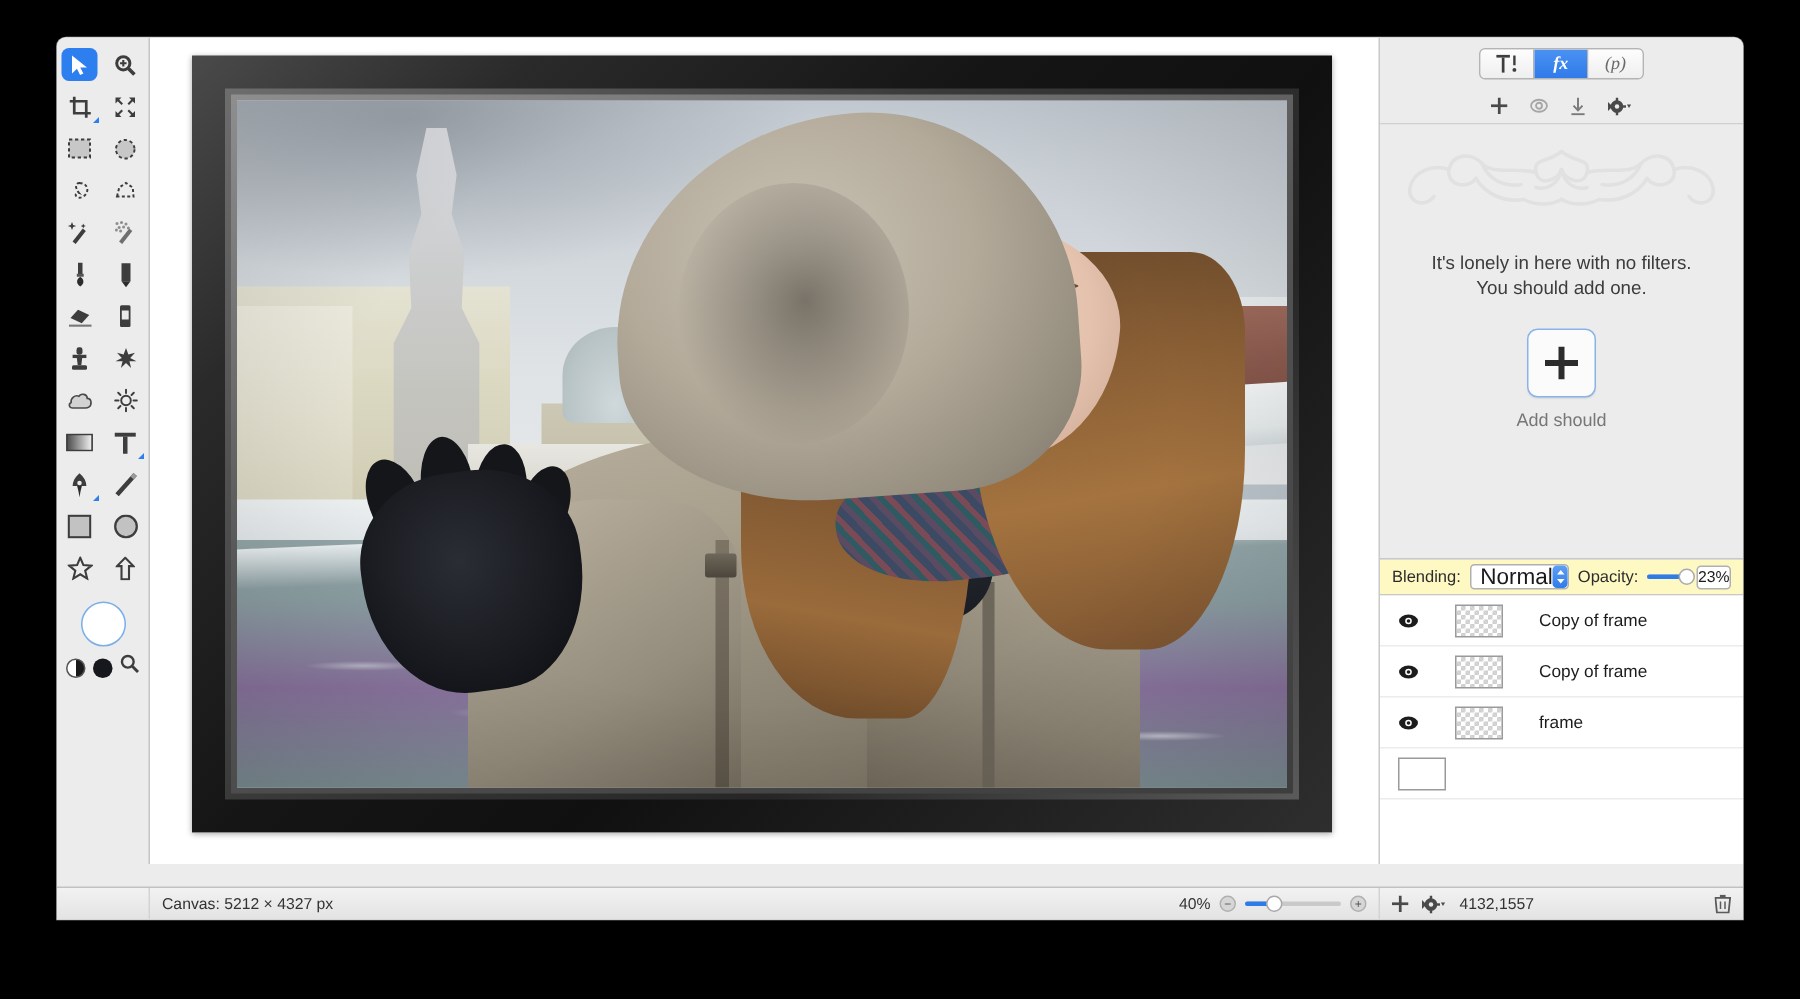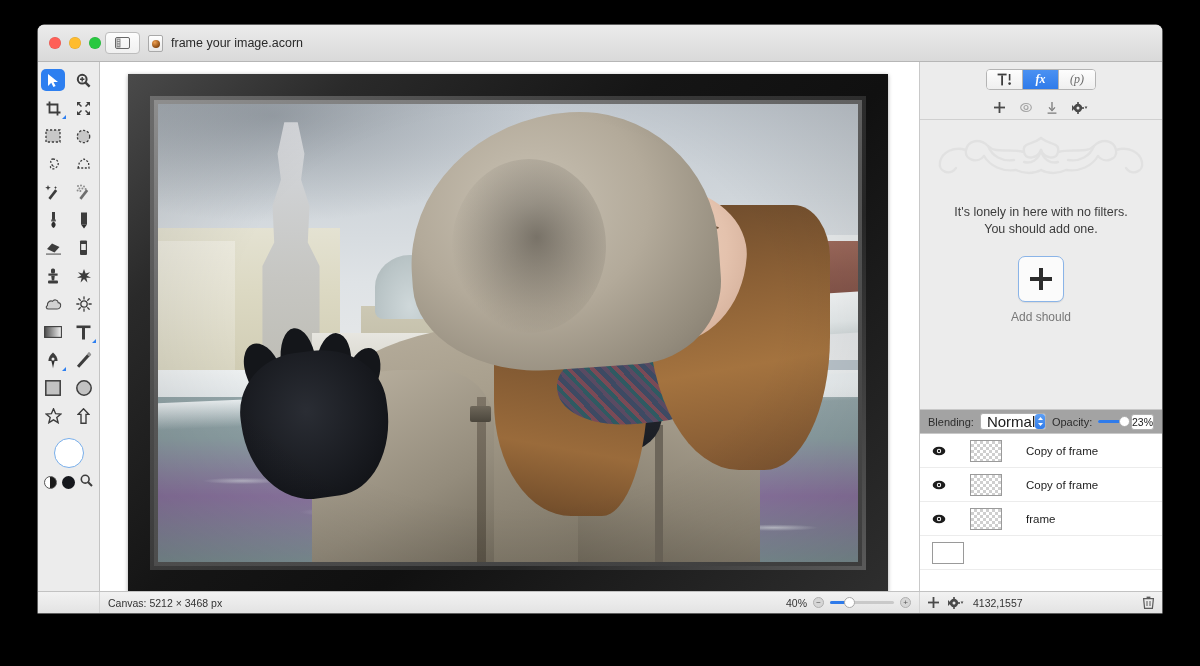--- a/index.html
+++ b/index.html
@@ -402,21 +402,21 @@
   }
   #add-filter-label {
     margin-top: 8px; font-size: 12px; color:#777;
   }
 
   #blend-row {
     height: 24px;
     display:flex; align-items:center; gap:6px;
     padding: 0 8px;
     border-bottom:1px solid #c8c8c8;
-    background:#a3a3a3;
+    background:#fef9c3;
   }
   .mini-label { font-size:11px; color:#2c2c2c; }
   #blend-select {
     display:flex; align-items:center;
     height:17px; background:#fff; border:1px solid #b0b0b0; border-radius:3px;
     padding-left:6px; padding-right:0; min-width:66px;
     font-size:15px; color:#1a1a1a; position:relative;
   }
   #blend-arrow-box {
     margin-left:auto; width:15px; height:15px;
@@ -511,40 +511,20 @@
   }
   #coords-text { font-size:10.5px; color:#333; }
   #trash-wrap { margin-left:auto; }
   .sb-icon { color:#5a5a5a; display:flex; align-items:center; }
 </style>
 </head>
 <body>
 
 <div id="app-window">
 
-  <div id="titlebar">
-    <div class="traffic t-red"></div>
-    <div class="traffic t-yellow"></div>
-    <div class="traffic t-green"></div>
-
-    <div id="sidebar-toggle">
-      <svg width="15" height="12" viewBox="0 0 15 12">
-        <rect x="0.5" y="0.5" width="14" height="11" rx="1.5" fill="none" stroke="#666"></rect>
-        <rect x="1.5" y="1.5" width="4" height="9" fill="#8c8c8c"></rect>
-        <rect x="2.5" y="2.8" width="2" height="1" fill="#f2f2f2"></rect>
-        <rect x="2.5" y="5.2" width="2" height="1" fill="#f2f2f2"></rect>
-        <rect x="2.5" y="7.6" width="2" height="1" fill="#f2f2f2"></rect>
-      </svg>
-    </div>
-
-    <div id="doc-icon">
-      <div class="acorn-dot"></div>
-    </div>
-    <div id="doc-title">frame your image.acorn</div>
-  </div>
 
   <div id="body-area">
 
     <div id="toolstrip">
 
       <div class="tool-row">
         <div class="tool sel">
           <div class="glyph-box">
               <svg width="13" height="15" viewBox="0 0 13 15">
                 <path d="M1 1 L1 13 L4.3 9.8 L6.4 14 L8.6 13 L6.5 9 L11 9 Z" fill="#fff"></path>
@@ -1030,21 +1010,21 @@
           <span class="thumb white"></span>
 
         </div>
       </div>
     </div>
   </div>
 
   <div id="statusbar">
     <div id="status-left"></div>
     <div id="status-canvas">
-      <span id="canvas-size-text">Canvas: 5212 × 3468 px</span>
+      <span id="canvas-size-text">Canvas: 5212 × 4327 px</span>
       <span id="zoom-group">
         <span id="zoom-pct">40%</span>
         <span class="zoom-end">−</span>
         <span id="zoom-slider">
           <span id="zoom-fill"></span>
           <span id="zoom-knob"></span>
         </span>
         <span class="zoom-end">+</span>
       </span>
     </div>

